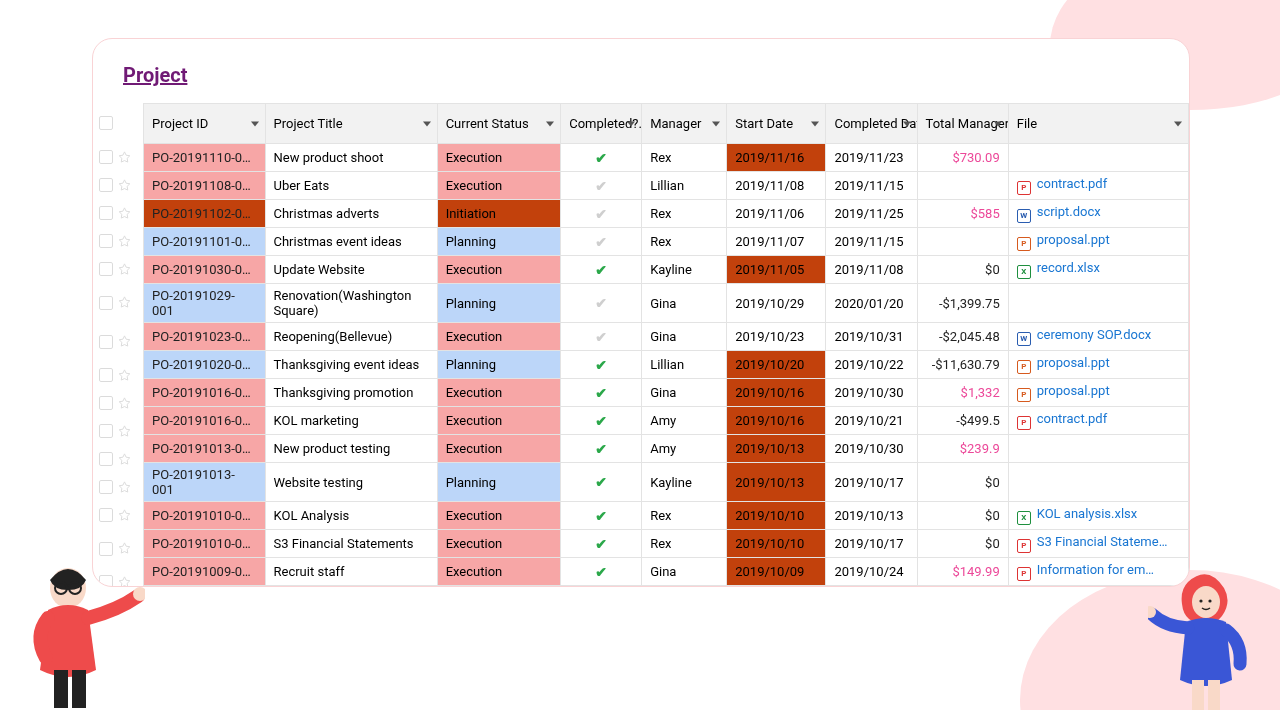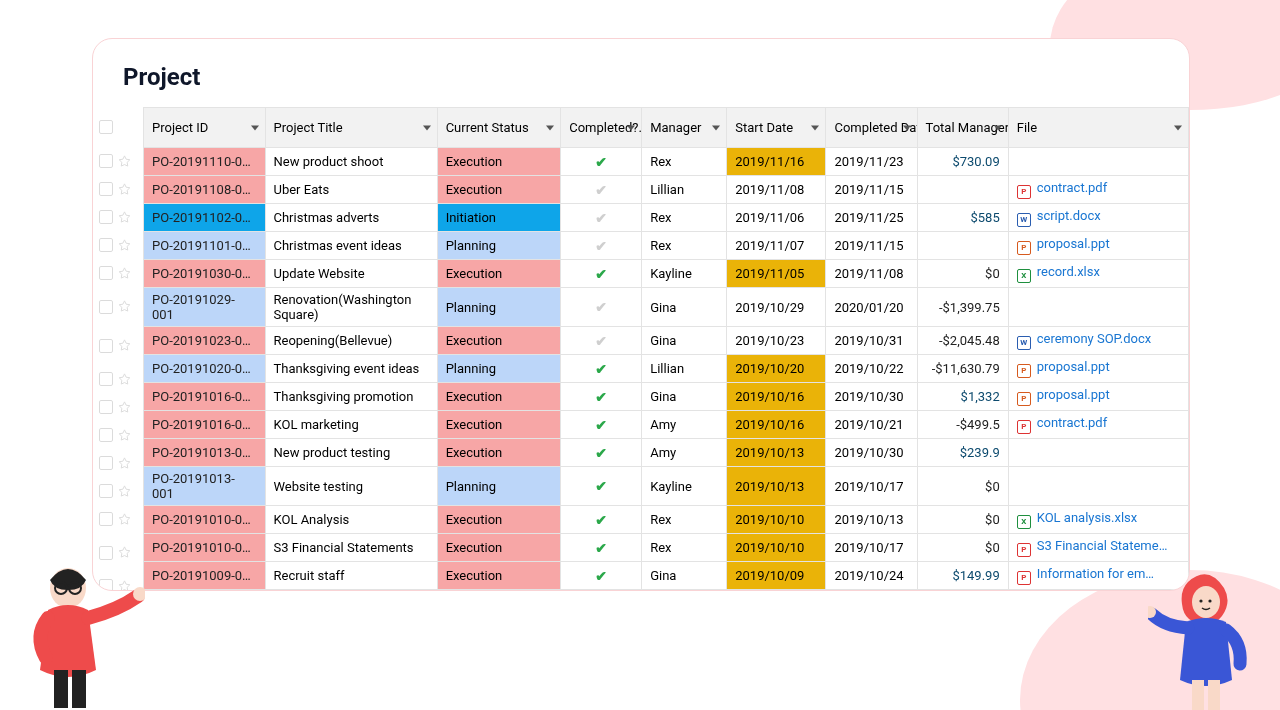--- a/index.html
+++ b/index.html
@@ -32,24 +32,25 @@
     left: 92px; top: 38px;
     width: 1098px;
     background: #fff;
     border: 1px solid #f9d3d5;
     border-radius: 20px;
     padding: 24px 0 0 0;
     z-index: 5;
     overflow: hidden;
   }
   .title {
-    font-size: 24px;
+    font-size: 20px;
     font-weight: 700;
-    color: #0f172a;
+    color: #701a75;
     padding: 0 0 16px 30px;
+    text-decoration: underline;
   }
   .grid-wrap { position: relative; }
   .left-gutter {
     position: absolute;
     left: 6px; top: 0;
     width: 42px;
   }
   .gutter-row {
     height: 28px;
     display: flex; align-items: center; gap: 4px;
@@ -108,29 +109,29 @@
   col.c-cdate  { width: 90px; }
   col.c-amt    { width: 90px; }
   col.c-file   { width: 178px; }
 
   td.id-cell { font-weight: 400; color:#222; }
   td.status-cell { }
   td.center { text-align: center; }
   td.r { text-align: right; }
 
   .bg-red    { background: #f7a6a6; }
-  .bg-yellow { background: #0ea5e9; }
+  .bg-yellow { background: #c2410c; }
   .bg-blue   { background: #bcd6f9; }
   .bg-purple { background: #d7b7f4; }
-  .bg-grayx  { background: #eab308; }
+  .bg-grayx  { background: #c2410c; }
 
   .tick { color: #2ba84a; font-weight: 900; font-size: 14px; }
   .tick.gray { color: #cfcfcf; }
 
-  .amt-pos { color: #0c4a6e; }
+  .amt-pos { color: #ec4899; }
   .amt-zero { color: #222; }
   .amt-neg { color: #222; margin-top: 24px; }
 
   .file-cell { }
   .file-link { color: #1976d2; cursor: pointer; }
   .ficon {
     display:inline-block; width:14px; height:14px; vertical-align: -2px;
     margin-right: 6px; border: 1px solid; border-radius: 2px;
     position: relative; font-size: 8px; line-height: 12px; text-align:center; font-weight:700;
   }

